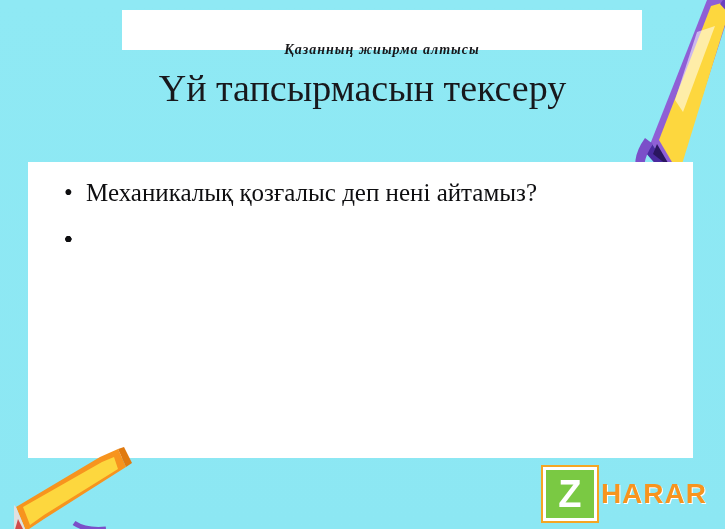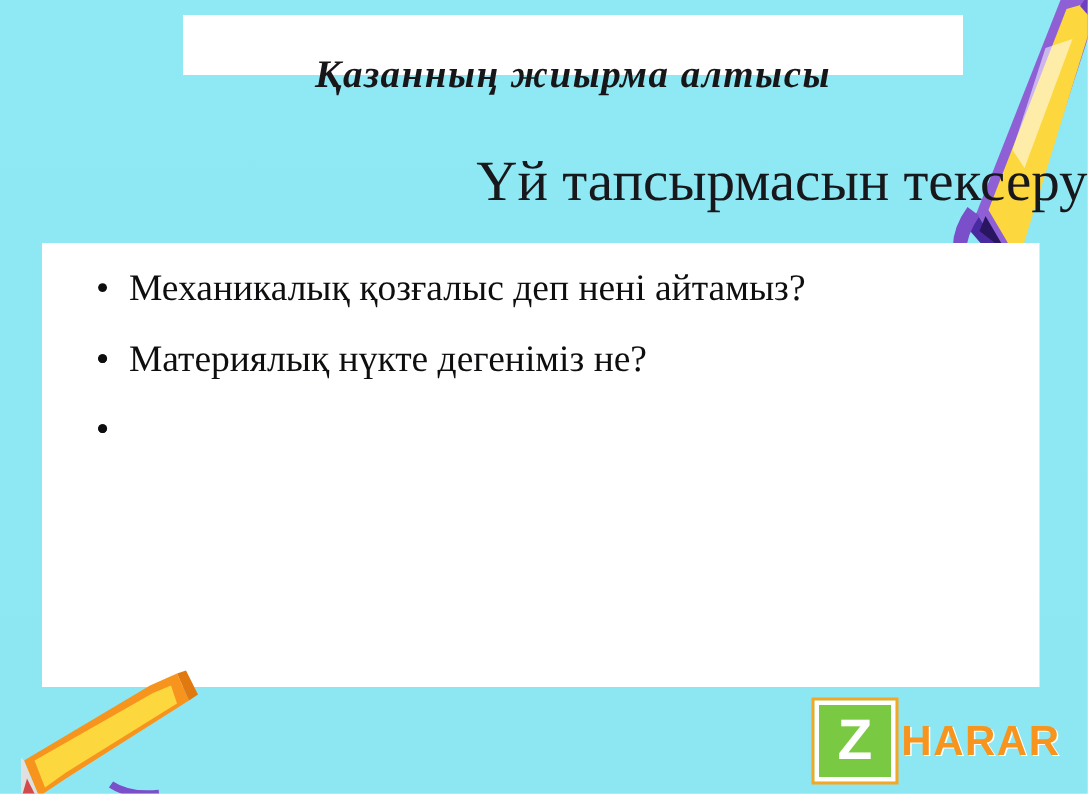--- a/index.html
+++ b/index.html
@@ -31,39 +31,38 @@
     background: #ffffff;
     display: flex;
     align-items: center;
     justify-content: center;
     z-index: 6;
   }
   .date-banner span {
     font-family: "Liberation Serif", serif;
     font-weight: bold;
     font-style: italic;
-    font-size: 26px;
+    font-size: 14px;
     color: #17171a;
     letter-spacing: 1px;
     white-space: nowrap;
     margin-top: 40px;
   }
 
   
   .slide-title {
     position: absolute;
     left: 0;
     top: 66px;
     width: 725px;
-    text-align: right;
+    text-align: center;
     font-family: "Liberation Serif", serif;
     font-size: 38px;
     color: #18181c;
     z-index: 5;
-    margin-top: 33px;
   }
 
   
   .content-box {
     position: absolute;
     left: 28px;
     top: 162px;
     width: 665px;
     height: 296px;
     background: #ffffff;
@@ -180,21 +179,20 @@
     <ul class="q-list">
       <li>
         <span class="bullet">•</span>
         <span>Механикалық  қозғалыс деп нені айтамыз?</span>
       </li>
       <li>
         <span class="bullet">•</span>
       </li>
       <li>
         <span class="bullet">•</span>
-        <span>Материялық  нүкте  дегеніміз не?</span>
       </li>
       <li>
         <span class="bullet">•</span>
       </li>
       <li>
         <span class="bullet">•</span>
       </li>
     </ul>
   </div>
 

